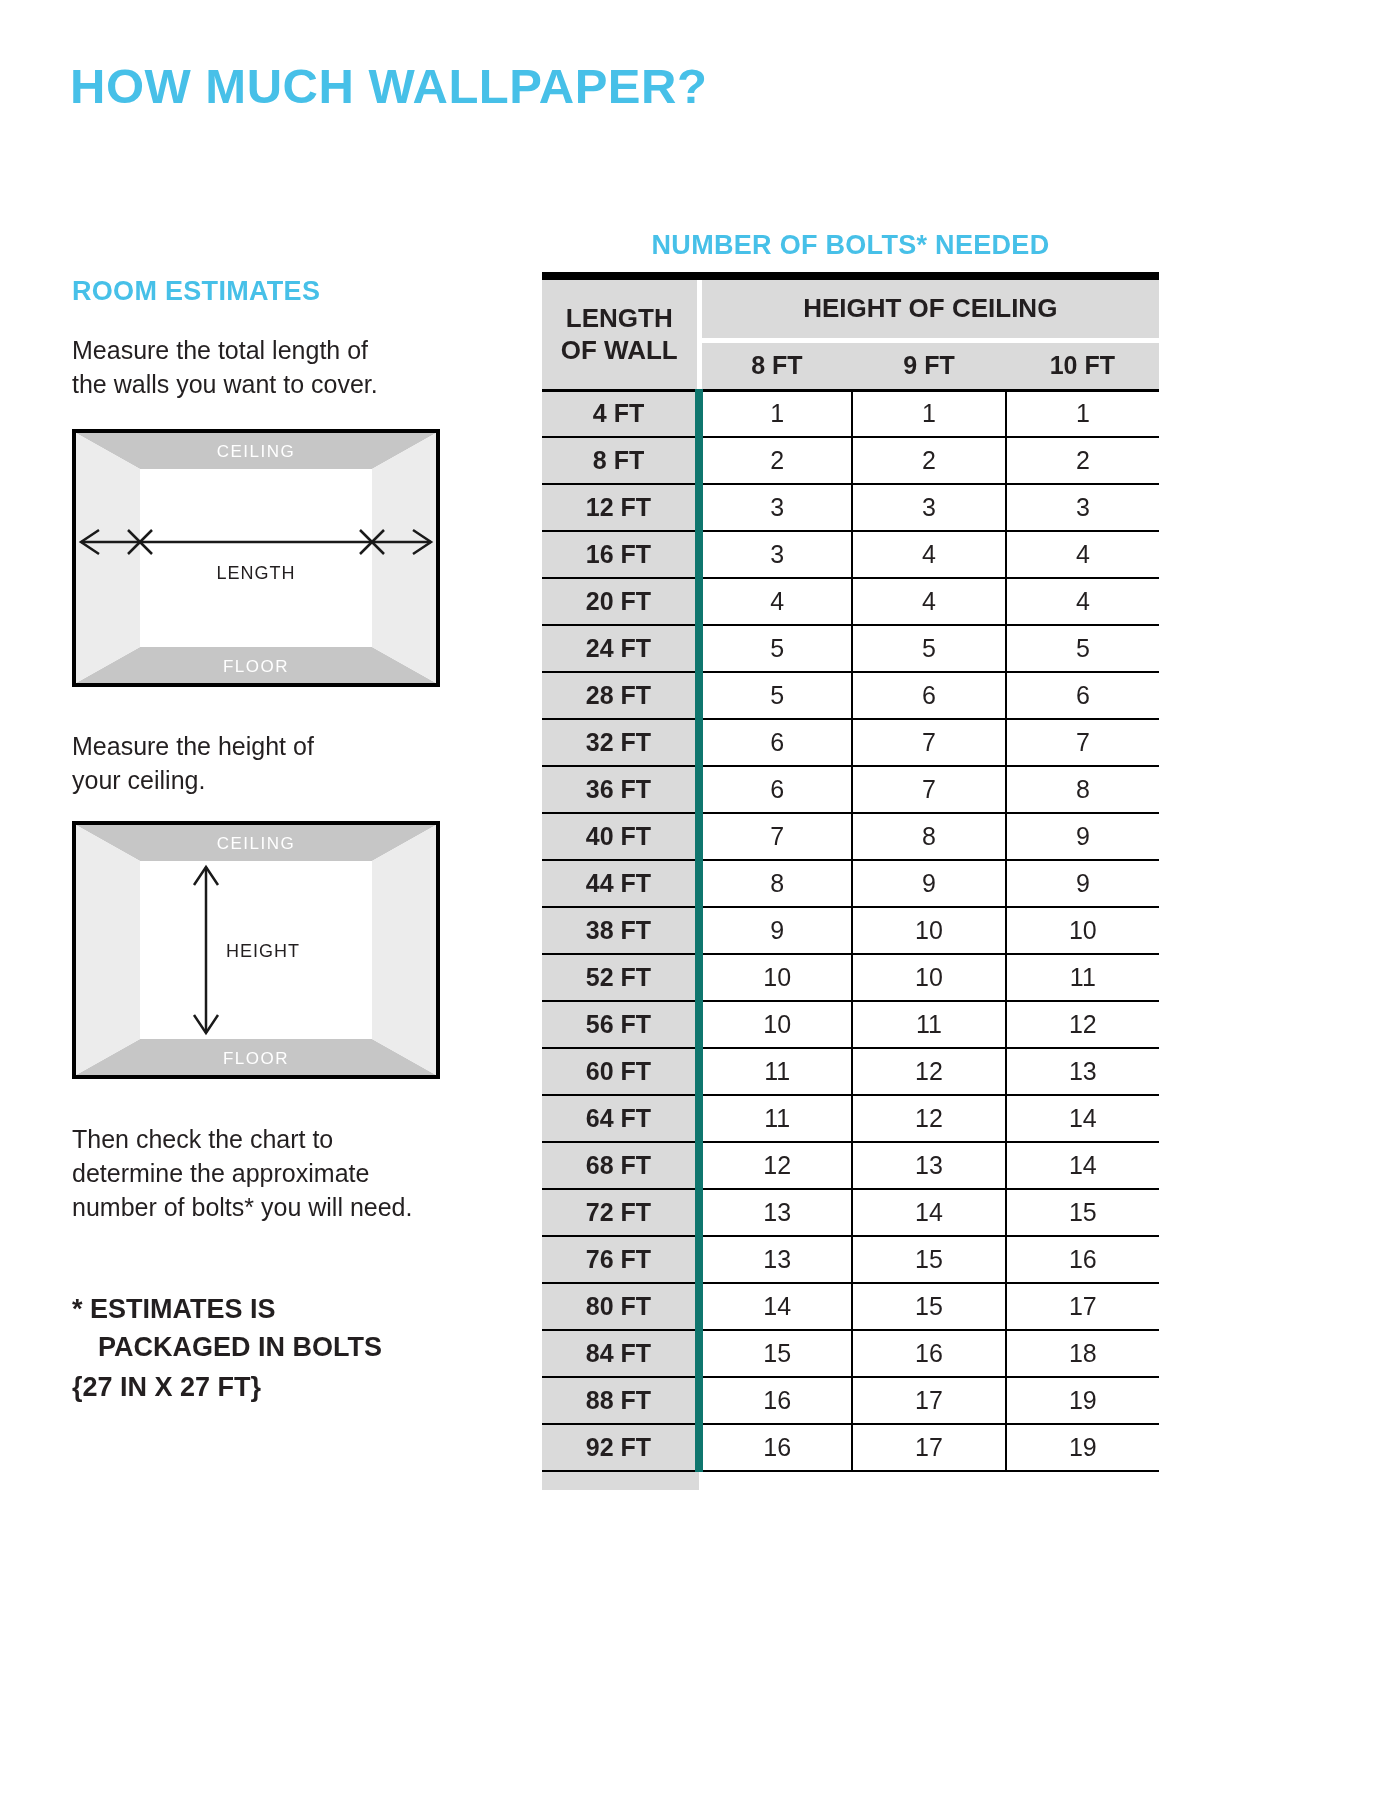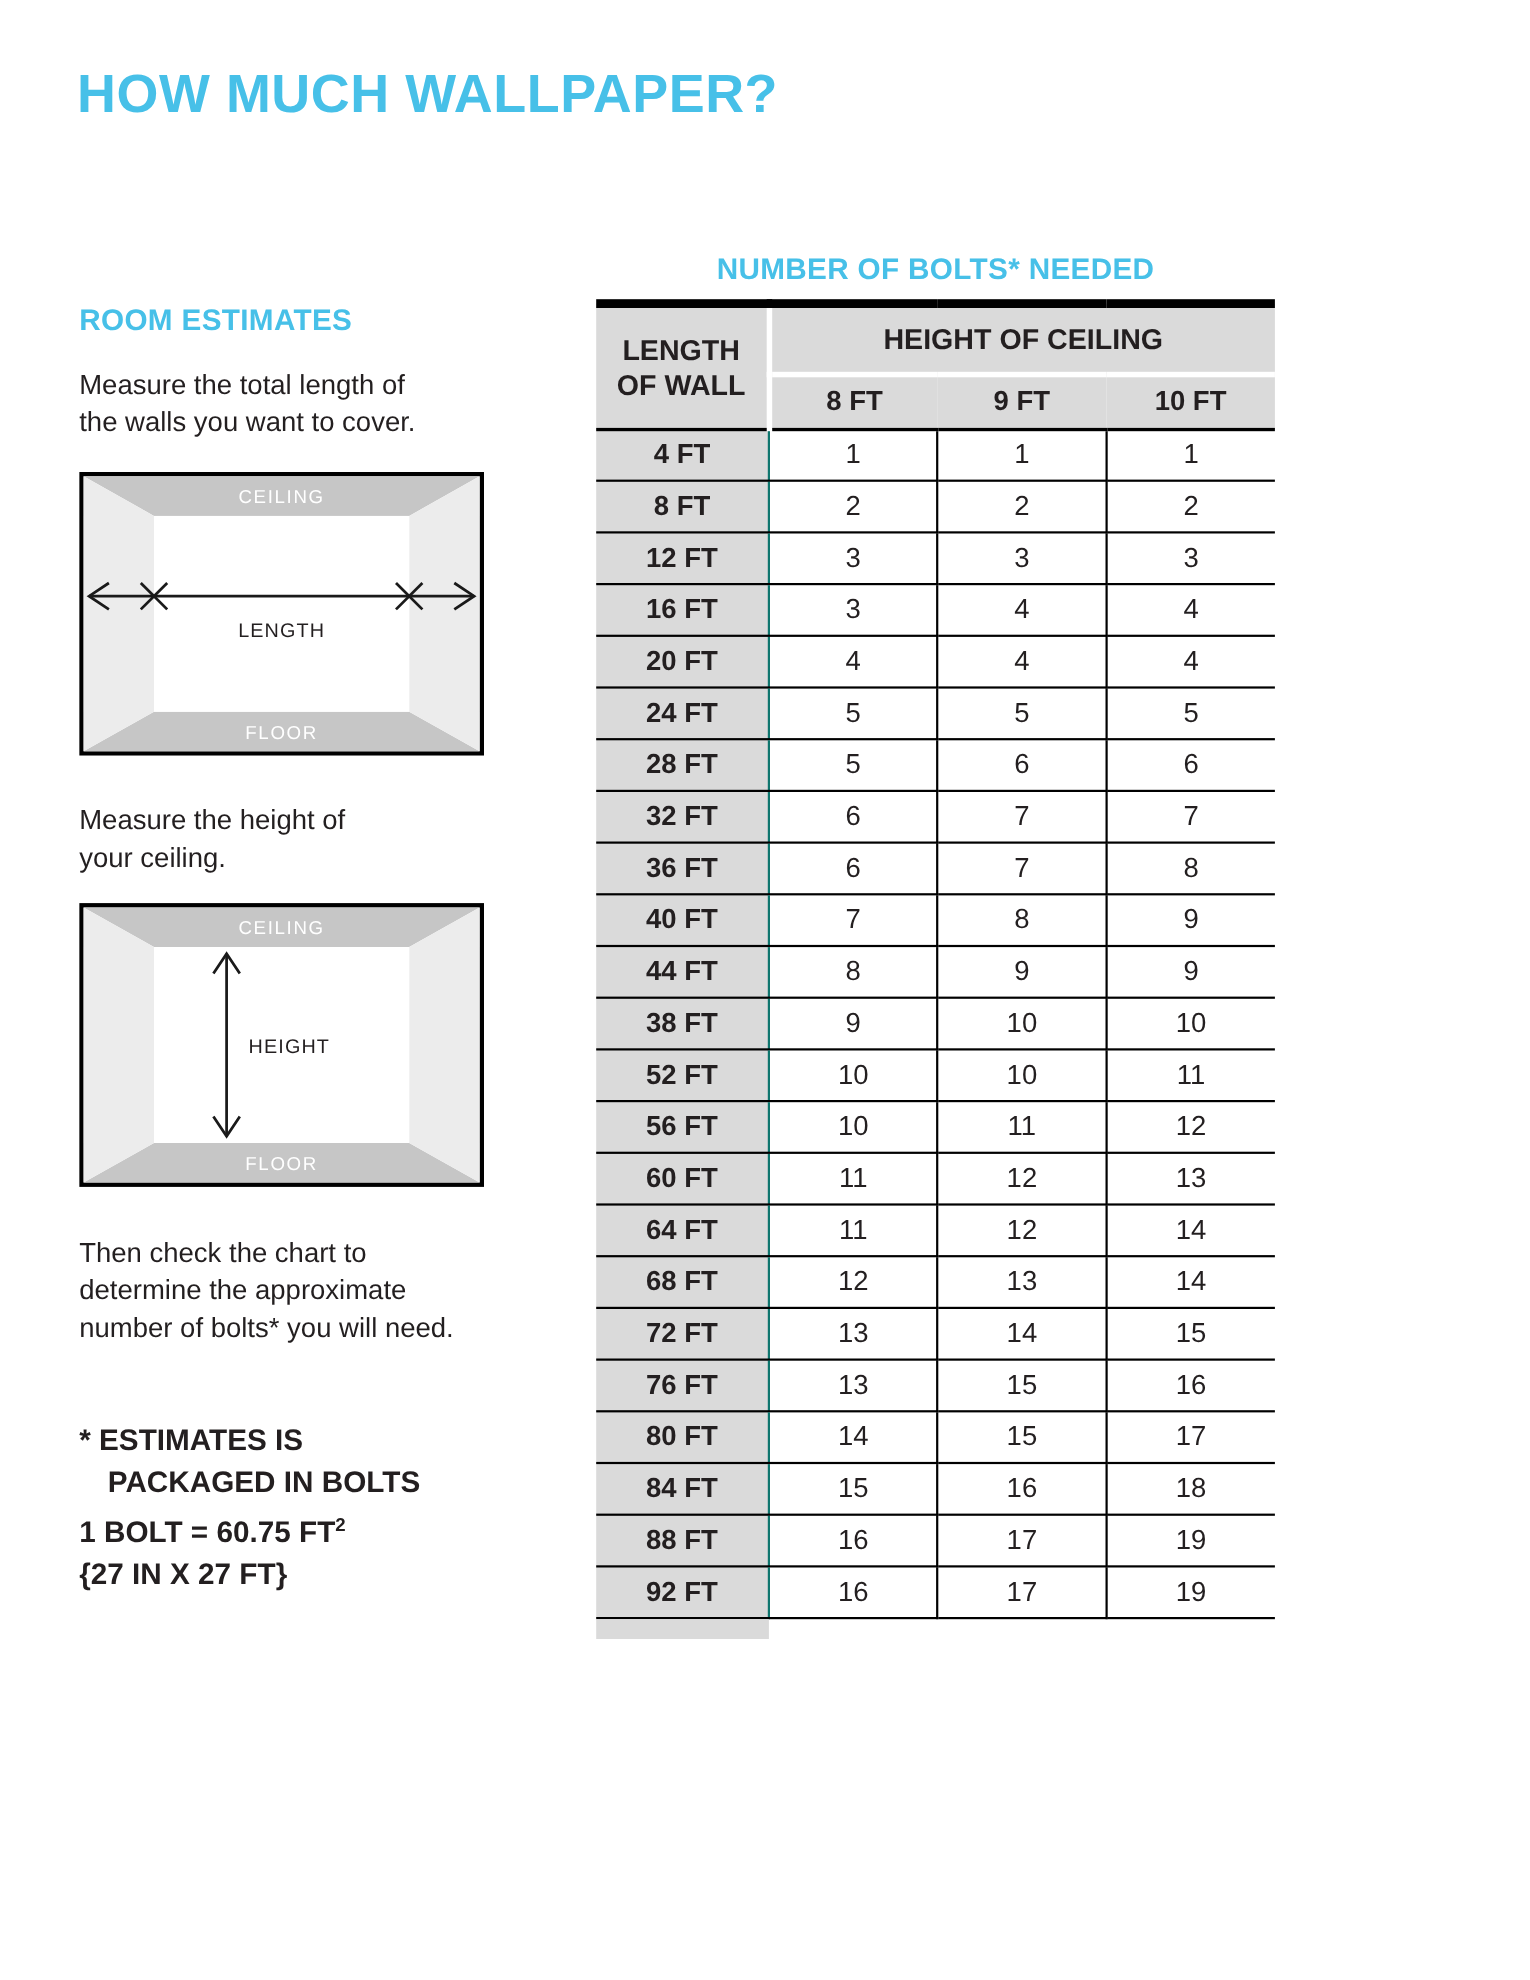--- a/index.html
+++ b/index.html
@@ -47,21 +47,21 @@
     background:var(--table-gray);font-size:26px;font-weight:700;height:64px;
     border-bottom:5px solid #fff;
   }
   .sub-head{
     background:var(--table-gray);font-size:25px;font-weight:700;height:50px;
     border-bottom:3px solid #000;
   }
   .bolts tbody td{height:47px;font-size:25px;border:2px solid #000;}
   .bolts tbody td.len-cell{
     background:var(--table-gray);font-weight:700;
-    border-left:none;border-right:2px solid #0f766e;
+    border-left:none;border-right:8px solid #0f766e;
   }
   .bolts tbody td:last-child{border-right:none;}
   .bottom-strip{width:157px;height:18px;background:var(--table-gray);}
 
   
   .diagram{display:block;}
   .band{fill:var(--band-gray);}
   .wall{fill:var(--wall-gray);}
   .diag-band-label{
     fill:#ffffff;font-size:17px;letter-spacing:1.5px;
@@ -130,21 +130,20 @@
 <p class="abs body-text" style="left:72px;top:1076px">Then check the chart to
 determine the approximate
 number of bolts* you will need.</p>
 
 <div class="abs footnote" style="left:72px;top:1244px">
   <div>* ESTIMATES IS</div>
   <div class="line2">PACKAGED IN BOLTS</div>
 </div>
 
 <div class="abs bolt-eq" style="left:72px;top:1322px">
-  <div><span>1 BOLT = 60.75 FT</span><sup>2</sup></div>
   <div>{27 IN X 27 FT}</div>
 </div>
 
 <div class="table-area">
   <h2 class="blue-heading table-heading">NUMBER OF BOLTS* NEEDED</h2>
 
   <table class="bolts">
     <colgroup>
       <col style="width:157px">
         <col>

